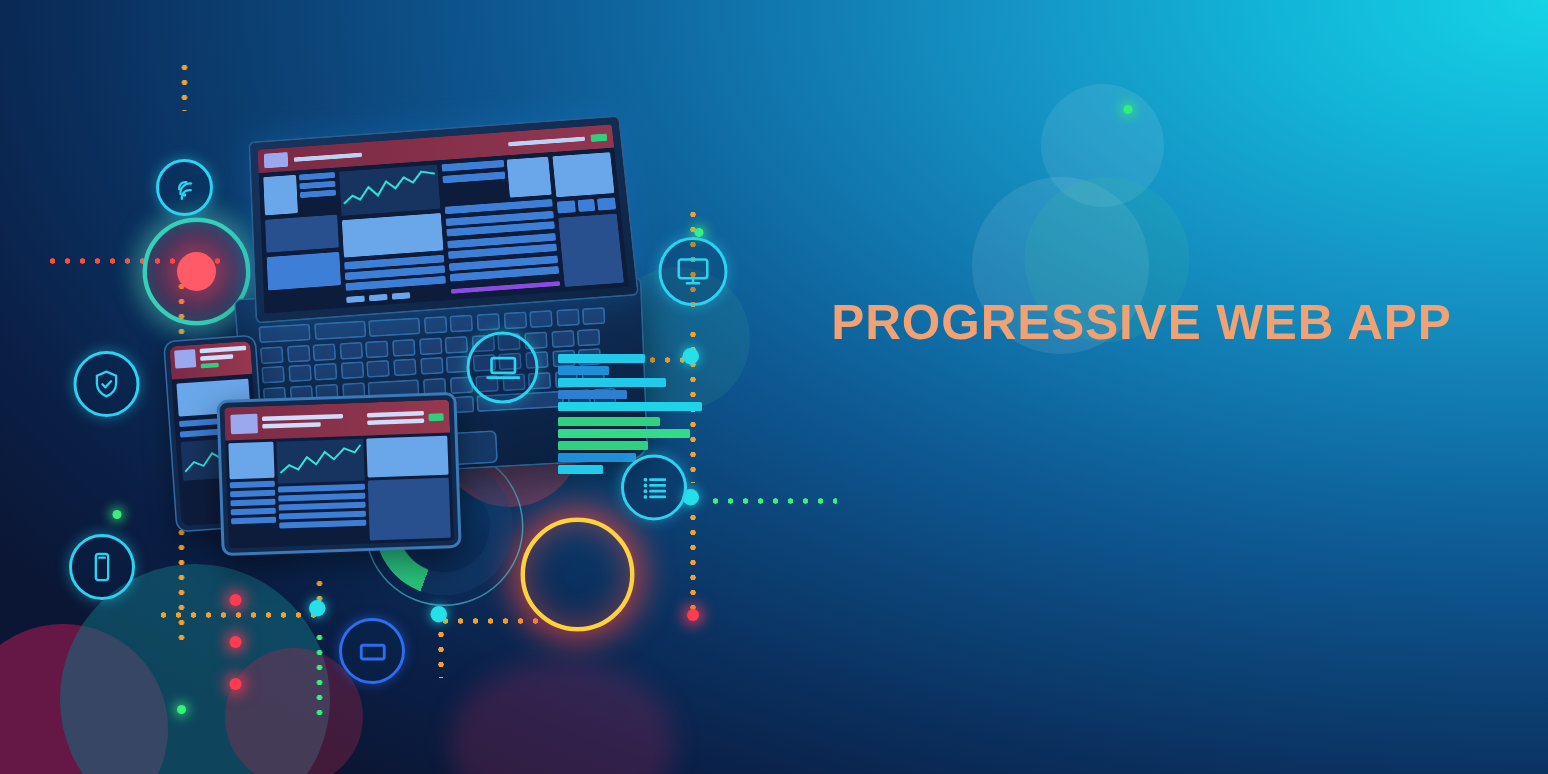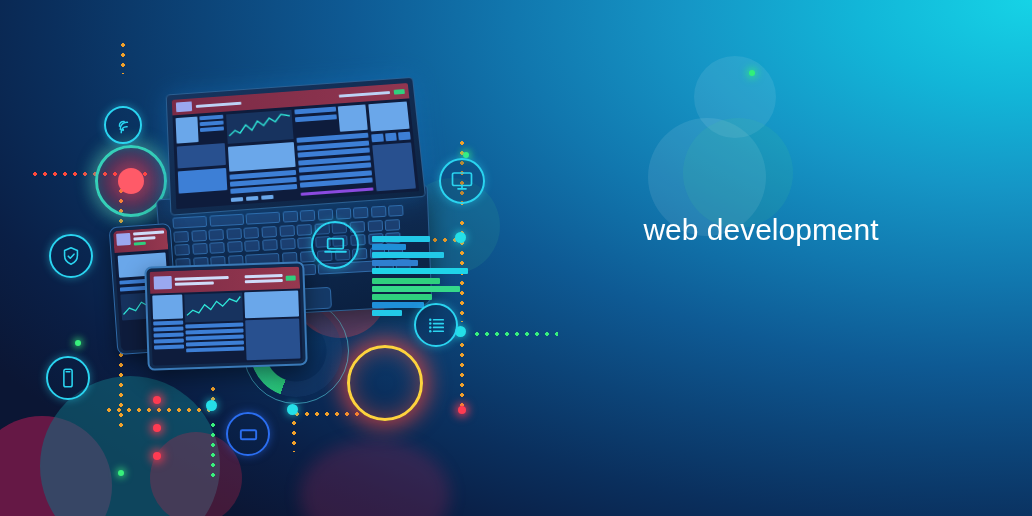--- a/index.html
+++ b/index.html
@@ -450,18 +450,18 @@
     </svg>
   </div>
 
   <div class="badge" style="left:226px;top:412px;width:44px;height:44px;border-color:#2b6ef0;box-shadow:0 0 8px rgba(43,110,240,.5)">
     <svg width="23" height="23" viewBox="0 0 24 24" fill="none" stroke="#2b6ef0" stroke-width="2" stroke-linejoin="round">
       <rect x="4" y="7.5" width="16" height="9.5" rx="1.4"></rect>
     </svg>
   </div>
 
   <div class="txt">
+    <div class="head">PROGRESSIVE WEB APP</div>
     <div class="sub">
-      <div>web development</div>
     </div>
   </div>
 
 </div>
 
 </body></html>

